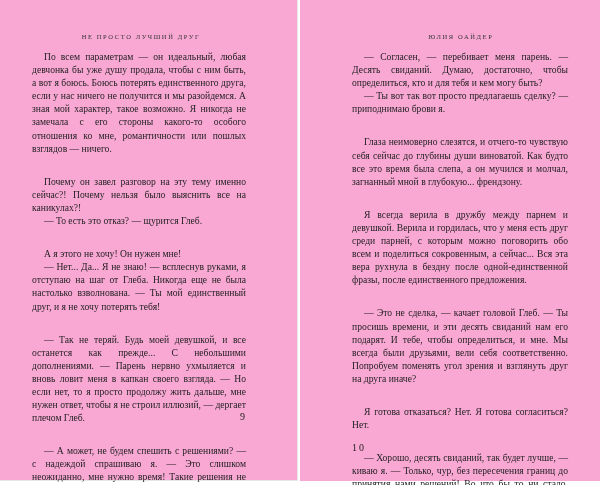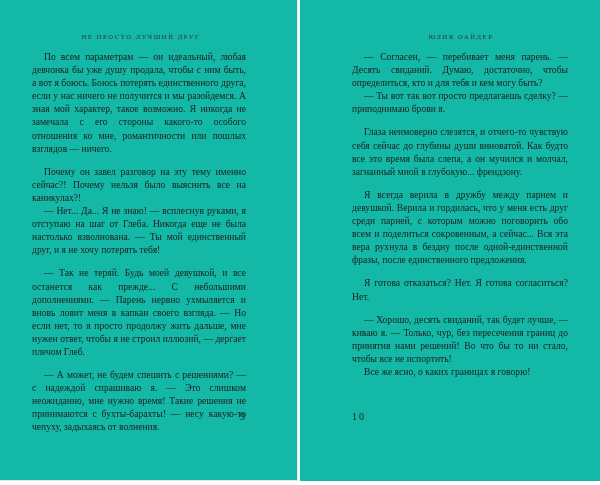--- a/index.html
+++ b/index.html
@@ -1,64 +1,67 @@
 <!DOCTYPE html>
 <html><head>
 <meta charset="utf-8">
 <style>
   html, body { margin: 0; padding: 0; }
   body {
     width: 600px; height: 485px; background: #ffffff; position: relative; overflow: hidden;
     font-family: "Liberation Serif", "DejaVu Serif", serif; color: #1e1e1e;
   }
   .page {
-    position: absolute; top: 0; height: 481px; background: #14b8a6; box-sizing: border-box;
+    position: absolute; top: 0; height: 481px; background: #f9a8d4; box-sizing: border-box;
   }
   .page.left { left: 0; width: 298px; border-right: 1px solid #e6e6e6; border-bottom: 1px solid #e6e6e6; }
   .page.right { left: 300px; width: 300px; }
   .running-head {
     position: absolute; top: 33px; font-size: 6.5px; letter-spacing: 1.6px; text-transform: uppercase;
     color: #333; text-align: center;
   }
   .left .running-head { left: 32px; width: 218px; }
   .right .running-head { left: 352px; left: 52px; width: 218px; }
   .text {
     position: absolute; top: 50px; font-size: 9.6px; line-height: 13.1px; text-align: justify;
   }
   .left .text { left: 32px; width: 214px; }
   .right .text { left: 52px; width: 216px; }
   .text p { margin: 0; text-indent: 12px; hyphens: manual; }
-  .text p.gap { margin-top: 10px; }
+  .text p.gap { margin-top: 20px; }
   .text p.it { }
   .folio { position: absolute; font-size: 10px; color: #222; top: 411px; }
   .left .folio { left: 240px; }
-  .right .folio { left: 52px; letter-spacing: 2px; }
+  .right .folio { left: 52px; letter-spacing: 2px; margin-top: 31px; }
 </style>
 </head>
 <body>
 
 <div class="page left">
   <div class="running-head">не просто лучший друг</div>
   <div class="text">
     <p>По всем параметрам — он идеальный, любая девчонка бы уже душу продала, чтобы с ним быть, а вот я боюсь. Боюсь потерять единственного друга, если у нас ничего не получится и мы разойдемся. А зная мой характер, такое возможно. Я никогда не замечала с его стороны какого-то особого отношения ко мне, романтичности или пошлых взглядов — ничего.</p>
     <p class="it gap">Почему он завел разговор на эту тему именно сейчас?! Почему нельзя было выяснить все на каникулах?!</p>
+    <p>— То есть это отказ? — щурится Глеб.</p>
+    <p class="it gap">А я этого не хочу! Он нужен мне!</p>
     <p>— Нет... Да... Я не знаю! — всплеснув руками, я отступаю на шаг от Глеба. Никогда еще не была настолько взволнована. — Ты мой единственный друг, и я не хочу потерять тебя!</p>
     <p class="gap">— Так не теряй. Будь моей девушкой, и все останется как прежде... С небольшими дополнениями. — Парень нервно ухмыляется и вновь ловит меня в капкан своего взгляда. — Но если нет, то я просто продолжу жить дальше, мне нужен ответ, чтобы я не строил иллюзий, — дергает плечом Глеб.</p>
     <p class="gap">— А может, не будем спешить с решениями? — с надеждой спрашиваю я. — Это слишком неожиданно, мне нужно время! Такие решения не принимаются с бухты-барахты! — несу какую-то чепуху, задыхаясь от волнения.</p>
 
   </div>
   <div class="folio">9</div>
 </div>
 
 <div class="page right">
   <div class="running-head">юлия оайдер</div>
   <div class="text">
     <p>— Согласен, — перебивает меня парень. — Десять свиданий. Думаю, достаточно, чтобы определиться, кто и для тебя и кем могу быть?</p>
     <p>— Ты вот так вот просто предлагаешь сделку? — приподнимаю брови я.</p>
     <p class="gap">Глаза неимоверно слезятся, и отчего-то чувствую себя сейчас до глубины души виноватой. Как будто все это время была слепа, а он мучился и молчал, загнанный мной в глубокую... френдзону.</p>
     <p class="gap">Я всегда верила в дружбу между парнем и девушкой. Верила и гордилась, что у меня есть друг среди парней, с которым можно поговорить обо всем и поделиться сокровенным, а сейчас... Вся эта вера рухнула в бездну после одной-единственной фразы, после единственного предложения.</p>
+    <p class="gap">— Это не сделка, — качает головой Глеб. — Ты просишь времени, и эти десять свиданий нам его подарят. И тебе, чтобы определиться, и мне. Мы всегда были друзьями, вели себя соответственно. Попробуем поменять угол зрения и взглянуть друг на друга иначе?</p>
     <p class="gap">Я готова отказаться? Нет. Я готова согласиться? Нет.</p>
     <p class="gap">— Хорошо, десять свиданий, так будет лучше, — киваю я. — Только, чур, без пересечения границ до принятия нами решений! Во что бы то ни стало, чтобы все не испортить!</p>
     <p class="it">Все же ясно, о каких границах я говорю!</p>
 
   </div>
   <div class="folio">10</div>
 </div>
 
 </body></html>

